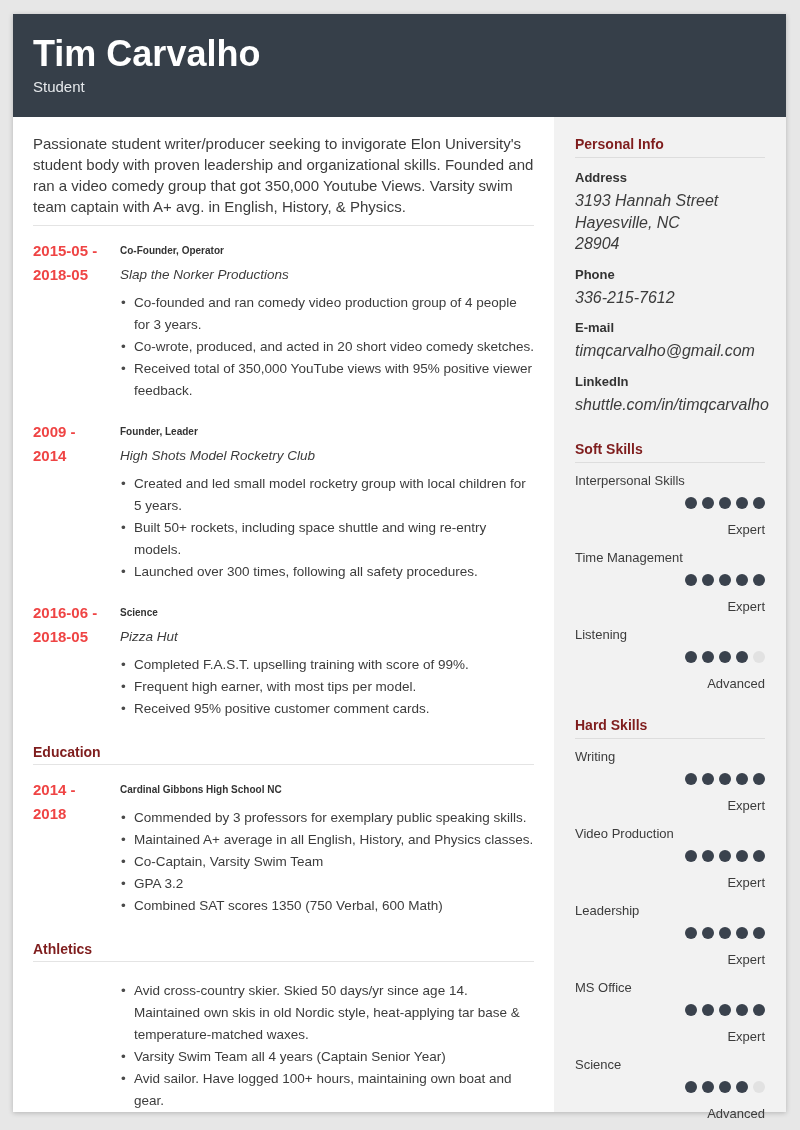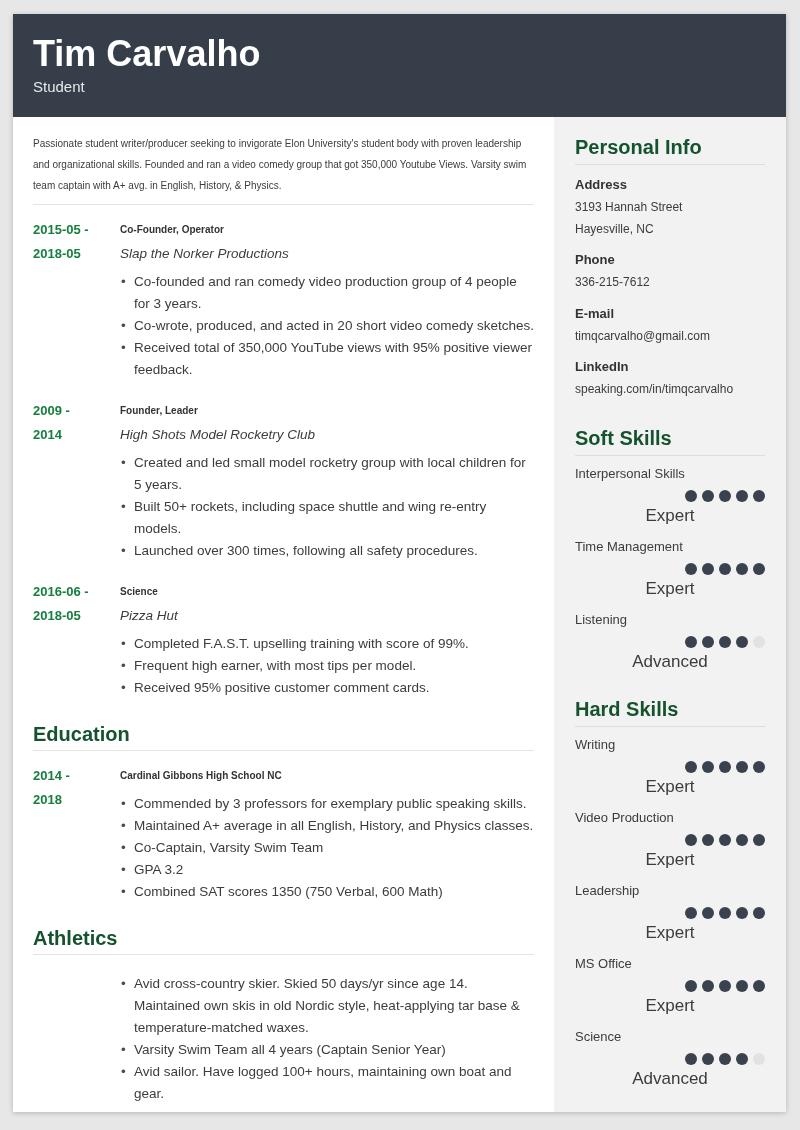--- a/index.html
+++ b/index.html
@@ -33,57 +33,57 @@
     width:541px;box-sizing:border-box;
     padding:16px 20px 0 20px;
   }
   .sidebar{
     width:232px;box-sizing:border-box;
     background:var(--sidebar-bg,#f2f2f2);
     padding:0 21px;
   }
   
   .summary{
-    margin:0 0 8px 0;font-size:10px;line-height:21px;color:#3c3c3c;
+    margin:0 0 8px 0;font-size:15px;line-height:21px;color:#3c3c3c;
   }
   .section-title{
-    margin:24px 0 4px 0;font-size:20px;font-weight:bold;color:#14532d;
+    margin:24px 0 4px 0;font-size:14px;font-weight:bold;color:#7f1d1d;
   }
   .rule{height:1px;background:#e4e4e4;border:0;margin:0 0 13px 0;}
   .entry{
     display:grid;grid-template-columns:87px 1fr;
     margin-bottom:18px;
   }
-  .entry .dates{font-size:13px;font-weight:bold;line-height:24px;color:#15803d;}
+  .entry .dates{font-size:15px;font-weight:bold;line-height:24px;color:#ef4444;}
   .entry .dates div{white-space:nowrap;}
   .entry .role{font-size:10px;font-weight:bold;line-height:24px;color:#333333;}
   .entry .org{font-size:13.5px;font-style:italic;line-height:24px;color:#3c3c3c;}
   .bullets{list-style:none;margin:5px 0 0 0;padding:0;}
   .bullets li{
     position:relative;padding-left:14px;margin:0;
     font-size:13.5px;line-height:22px;color:#3c3c3c;
   }
   .bullets li::before{
     content:"\2022";position:absolute;left:1px;top:0;color:#4a4a4a;
   }
   
   .sidebar .section-title{margin:26px 0 5px 0;}
   .sidebar .section-title.first{margin-top:19px;}
   .sidebar .rule{background:#dddddd;margin-bottom:8px;}
   .info-label{font-size:13px;font-weight:bold;color:#333333;margin:12px 0 5px 0;}
-  .info-line{font-size:12px;line-height:21.5px;color:#3c3c3c;}
+  .info-line{font-size:16px;line-height:21.5px;color:#3c3c3c;font-style:italic;}
   .skill{margin-bottom:13px;}
   .skill-name{font-size:13px;color:#3c3c3c;margin:10px 0 9px 0;}
   .skill-dots{text-align:right;line-height:12px;}
   .skill-dots .dot{
     display:inline-block;width:12px;height:12px;border-radius:50%;
     margin-left:5px;background:var(--dot-filled,#3a424d);
   }
   .skill-dots .dot.empty{background:var(--dot-empty,#e2e2e2);}
-  .skill-level{text-align:center;font-size:17px;color:#3c3c3c;margin-top:3px;}
+  .skill-level{text-align:right;font-size:13px;color:#3c3c3c;margin-top:12px;}
 </style>
 </head>
 <body style="--accent-dark: #363f49; --sidebar-bg: #f2f2f2; --dot-filled: #3a424d; --dot-empty: #e2e2e2;">
 
 <div class="page">
   <header class="header">
     <h1>Tim Carvalho</h1>
     <div class="subtitle">Student</div>
   </header>
   <div class="body-row">
@@ -176,32 +176,33 @@
     </main>
     <aside class="sidebar">
       <div id="sidebar-content">
           <section class="side-section">
             <h2 class="section-title first">Personal Info</h2>
             <div class="rule"></div>
             <div class="info-group">
               <div class="info-label">Address</div>
               <div class="info-line">3193 Hannah Street</div>
               <div class="info-line">Hayesville, NC</div>
+              <div class="info-line">28904</div>
             </div>
             <div class="info-group">
               <div class="info-label">Phone</div>
               <div class="info-line">336-215-7612</div>
             </div>
             <div class="info-group">
               <div class="info-label">E-mail</div>
               <div class="info-line">timqcarvalho@gmail.com</div>
             </div>
             <div class="info-group">
               <div class="info-label">LinkedIn</div>
-              <div class="info-line">speaking.com/in/timqcarvalho</div>
+              <div class="info-line">shuttle.com/in/timqcarvalho</div>
             </div>
           </section>
           <section class="side-section">
             <h2 class="section-title">Soft Skills</h2>
             <div class="rule"></div>
             <div class="skill">
               <div class="skill-name">Interpersonal Skills</div>
               <div class="skill-dots"><span class="dot"></span><span class="dot"></span><span class="dot"></span><span class="dot"></span><span class="dot"></span></div>
               <div class="skill-level">Expert</div>
             </div>

